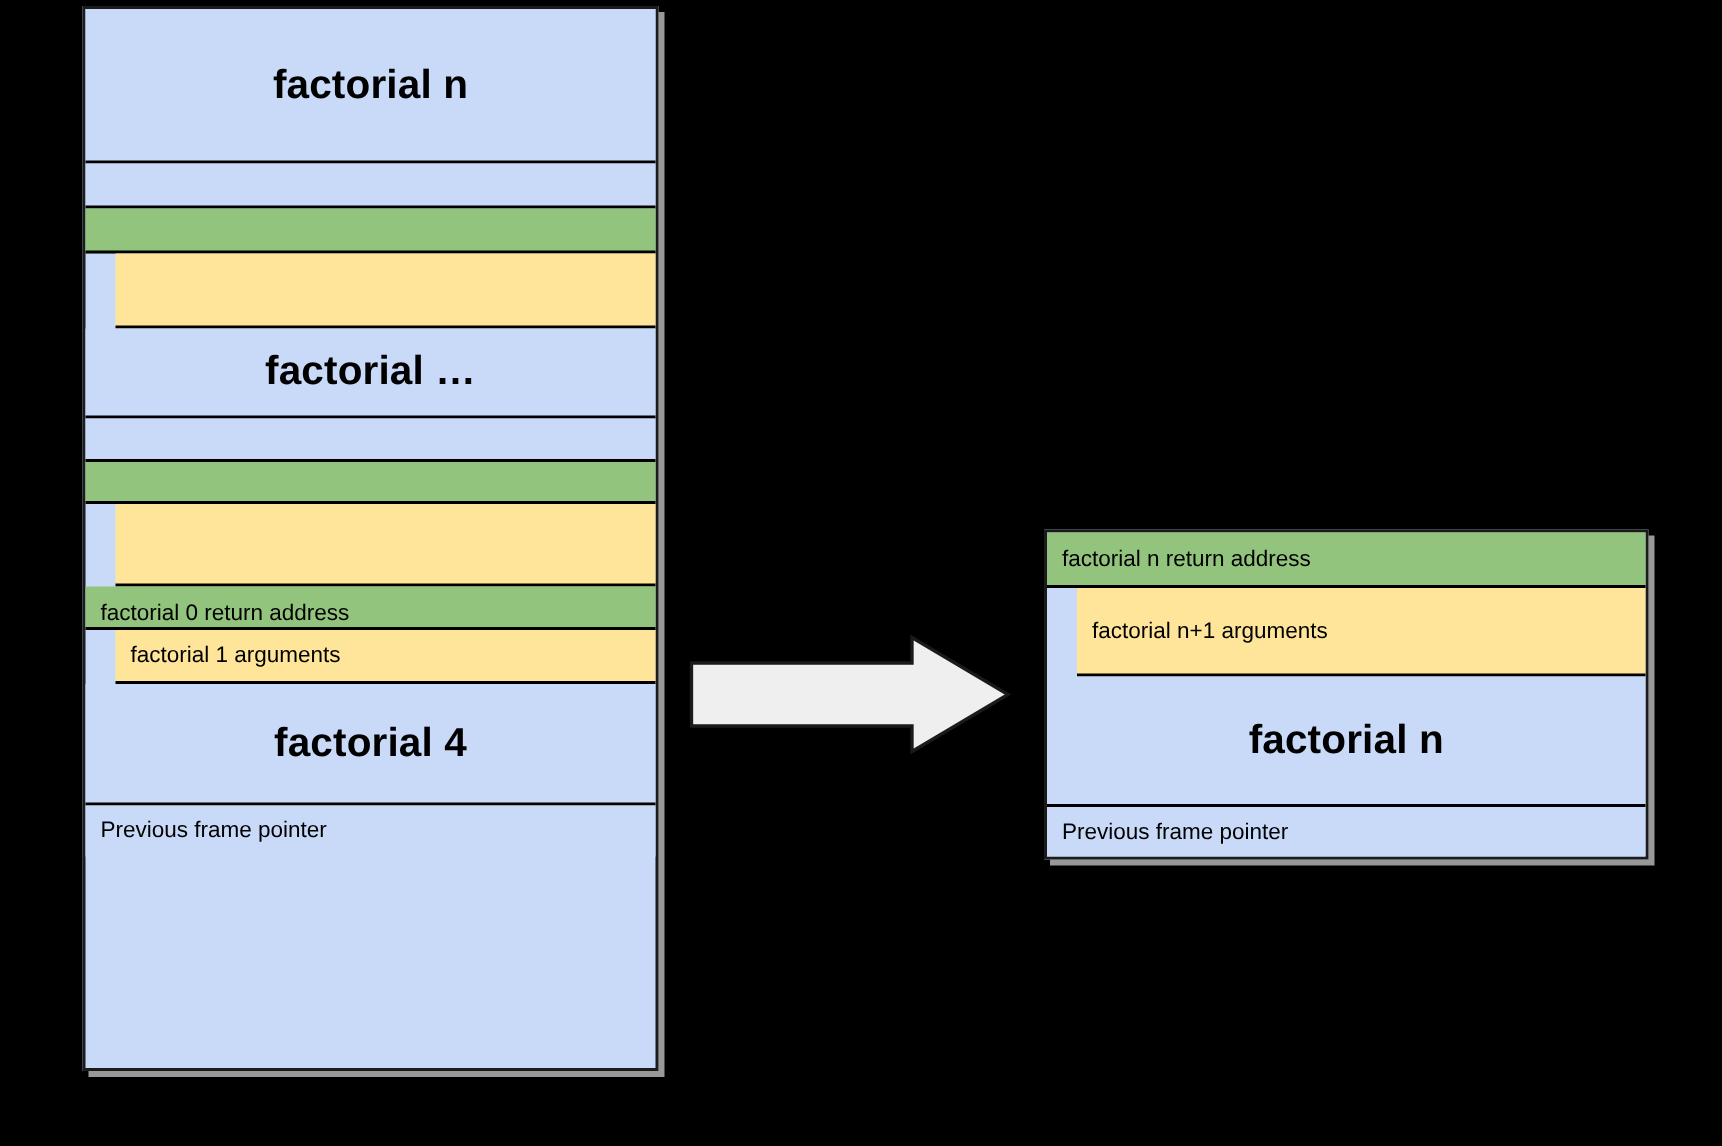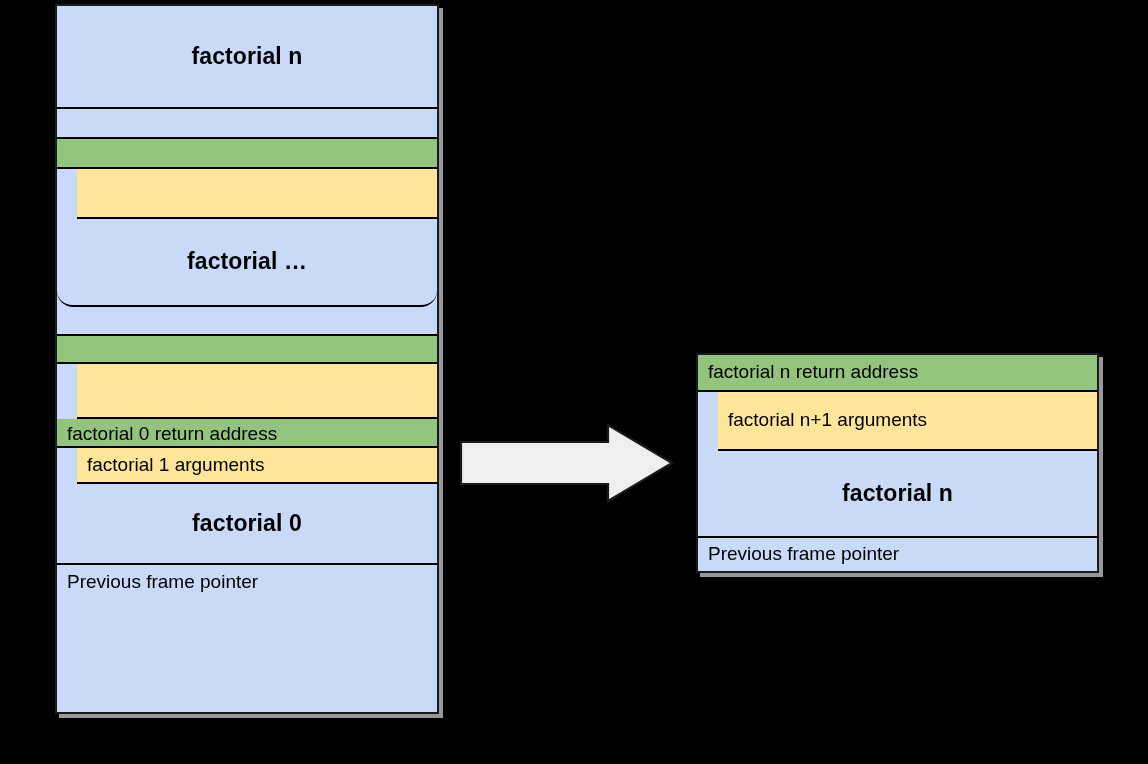--- a/index.html
+++ b/index.html
@@ -43,31 +43,31 @@
   .row:last-child { border-bottom: none; }
 
   .row.blue   { background: #c9daf8; }
   .row.green  { background: #93c47d; }
   .row.yellow { background: #ffe599; margin-left: 20px; }
 
   
   .row .title {
     width: 100%;
     text-align: center;
-    font-size: 23px;
+    font-size: 27px;
     font-weight: bold;
     letter-spacing: 0.1px;
     line-height: 1.1;
     color: #000000;
   }
 
   
   .row .label {
     padding-left: 10px;
-    font-size: 19px;
+    font-size: 15px;
     font-weight: normal;
     line-height: 1.2;
     color: #000000;
     text-align: left;
   }
 
   .row .label.empty,
   .row .title.empty { visibility: hidden; }
 
   
@@ -107,40 +107,40 @@
       </div>
       <div class="row blue" style="height: 30px;">
         <span class="label empty"></span>
       </div>
       <div class="row green" style="height: 30px;">
         <span class="label empty"></span>
       </div>
       <div class="row yellow" style="height: 50px;">
         <span class="label empty"></span>
       </div>
-      <div class="row blue" style="height: 88px; border-radius: 16px;">
+      <div class="row blue" style="height: 60px;">
         <span class="title">factorial …</span>
       </div>
       <div class="row blue" style="height: 29px;">
         <span class="label empty"></span>
       </div>
       <div class="row green" style="height: 28px;">
         <span class="label empty"></span>
       </div>
       <div class="row yellow" style="height: 55px;">
         <span class="label empty"></span>
       </div>
       <div class="row green" style="height: 29px; align-items: flex-end;">
         <span class="label">factorial 0 return address</span>
       </div>
       <div class="row yellow" style="height: 36px;">
         <span class="label">factorial 1 arguments</span>
       </div>
       <div class="row blue" style="height: 81px;">
-        <span class="title">factorial 0</span>
+        <span class="title">factorial 4</span>
       </div>
       <div class="row blue" style="height: 34px;">
         <span class="label">Previous frame pointer</span>
       </div>
     </div>
 
   <div id="arrow">
     <svg viewBox="0 0 218 82" preserveAspectRatio="none">
       <polygon points="3,20 150,20 150,3 214,41 150,79 150,62 3,62" fill="#efefef" stroke="#1a1a1a" stroke-width="2.2" stroke-linejoin="miter"></polygon>
     </svg>

